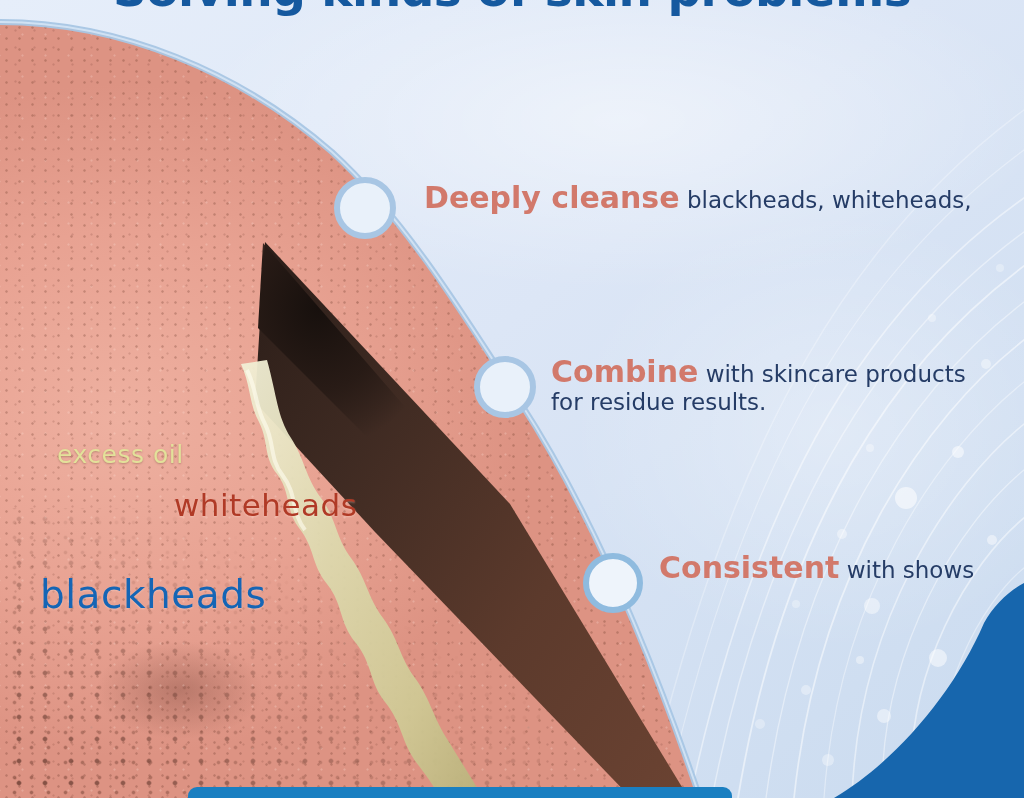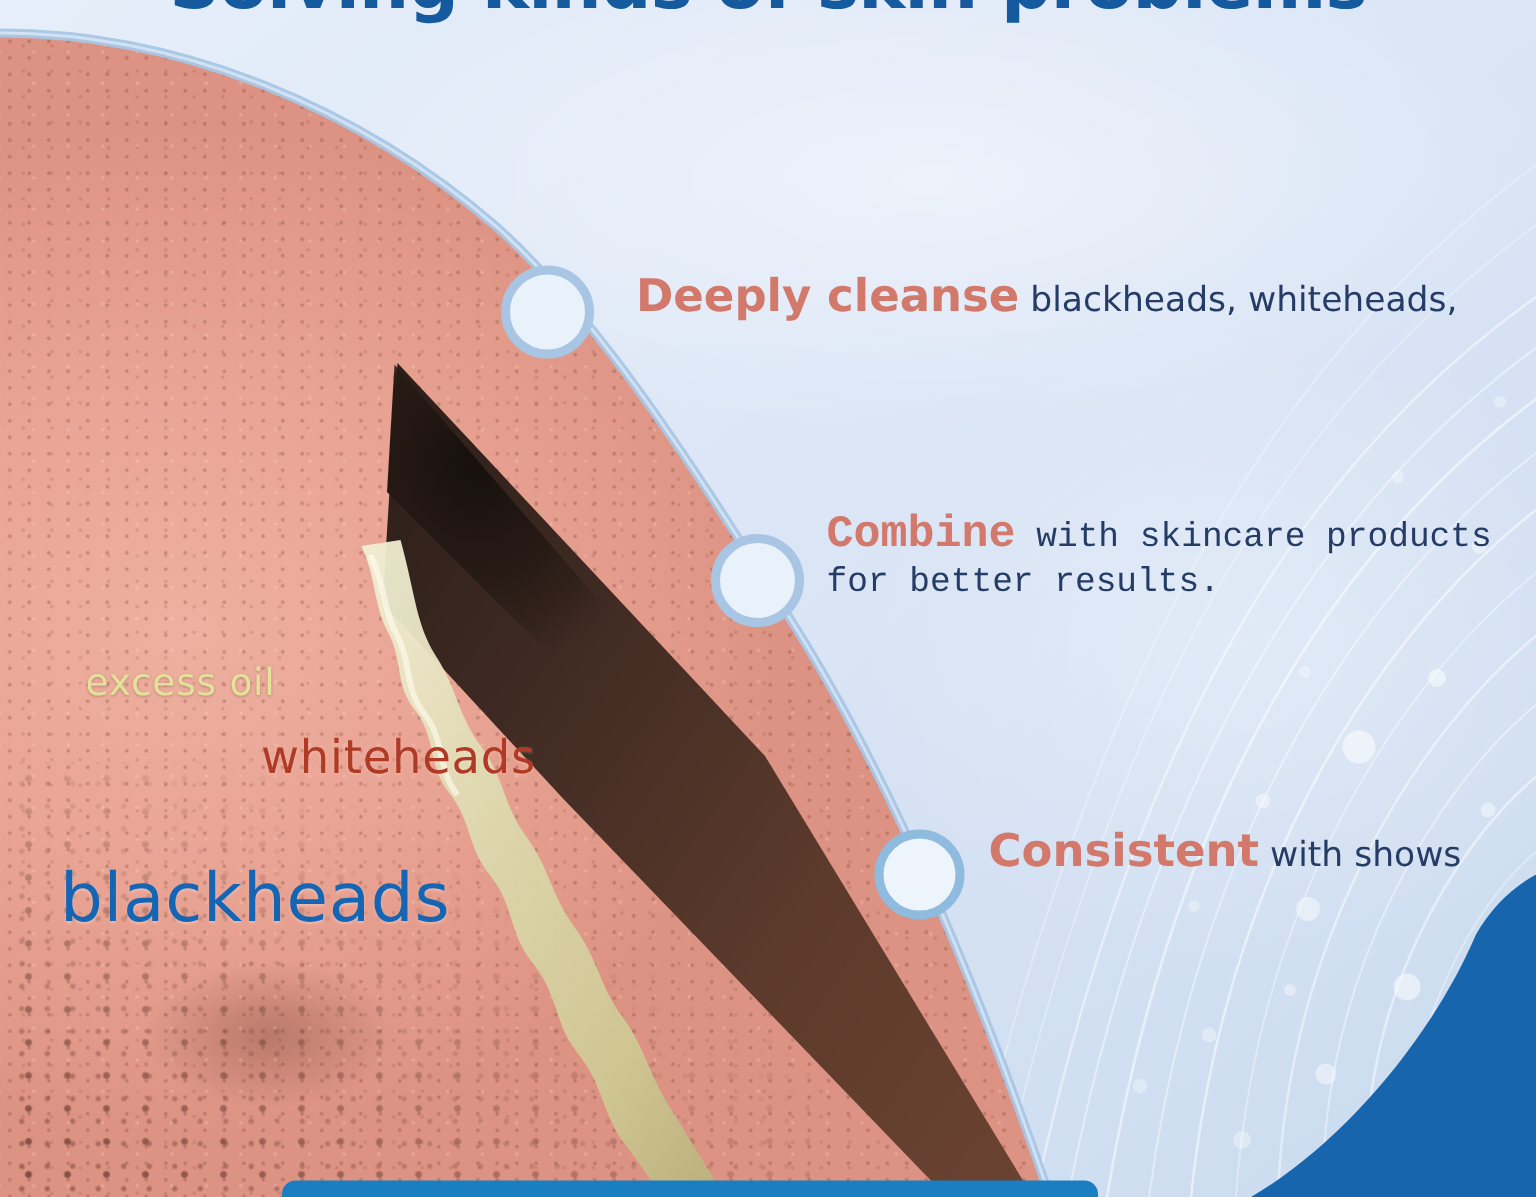--- a/index.html
+++ b/index.html
@@ -111,40 +111,40 @@
     text-align: center;
   }
   #label-whiteheads {
     left: 174px; top: 487px;
     font-size: 31px;
     color: #b03a26;
     text-shadow: 0 1px 2px rgba(255,235,225,.35);
   }
   #label-blackheads {
     left: 40px; top: 572px;
-    font-size: 45px;
+    font-size: 39px;
     color: #1565b5;
     text-shadow: 0 1px 2px rgba(255,235,225,.35);
   }
 
   
   .callout {
     position: absolute;
     color: #253c66;
     font-family: "DejaVu Sans", sans-serif;
     line-height: 1.18;
     max-width: 600px;
   }
   .callout .hl {
     color: #d2796b;
     font-weight: 700;
   }
   #callout-1 { left: 424px; top: 180px; font-size: 23px; width: 596px; }
   #callout-1 .hl { font-size: 30px; margin-top: 40px; }
-  #callout-2 { left: 551px; top: 340px; font-size: 23px; width: 470px; font-family: Liberation Mono, monospace; }
+  #callout-2 { left: 551px; top: 354px; font-size: 23px; width: 470px; }
   #callout-2 .hl { font-size: 30px; }
   #callout-3 { left: 659px; top: 550px; font-size: 23px; width: 360px; }
   #callout-3 .hl { font-size: 30px; margin-top: 10px; }
   .callout .line2 { display: block; }
 
   
   #headline {
     position: absolute;
     left: 0; top: -38px;
     width: 1024px;
@@ -286,21 +286,21 @@
   <div class="skin-label" id="label-excess-oil">excess oil</div>
   <div class="skin-label" id="label-whiteheads">whiteheads</div>
   <div class="skin-label" id="label-blackheads">blackheads</div>
 
   <div class="callout" id="callout-1">
     <span class="hl">Deeply cleanse</span><span> blackheads, whiteheads,</span>
   </div>
 
   <div class="callout" id="callout-2">
     <span class="hl">Combine</span><span> with skincare products</span>
-    <span class="line2">for better results.</span>
+    <span class="line2">for residue results.</span>
   </div>
 
   <div class="callout" id="callout-3">
     <span class="hl">Consistent</span><span> with shows</span>
   </div>
 
   <div id="corner-wedge"></div>
   <div id="bottom-bar"></div>
 
 </div>

